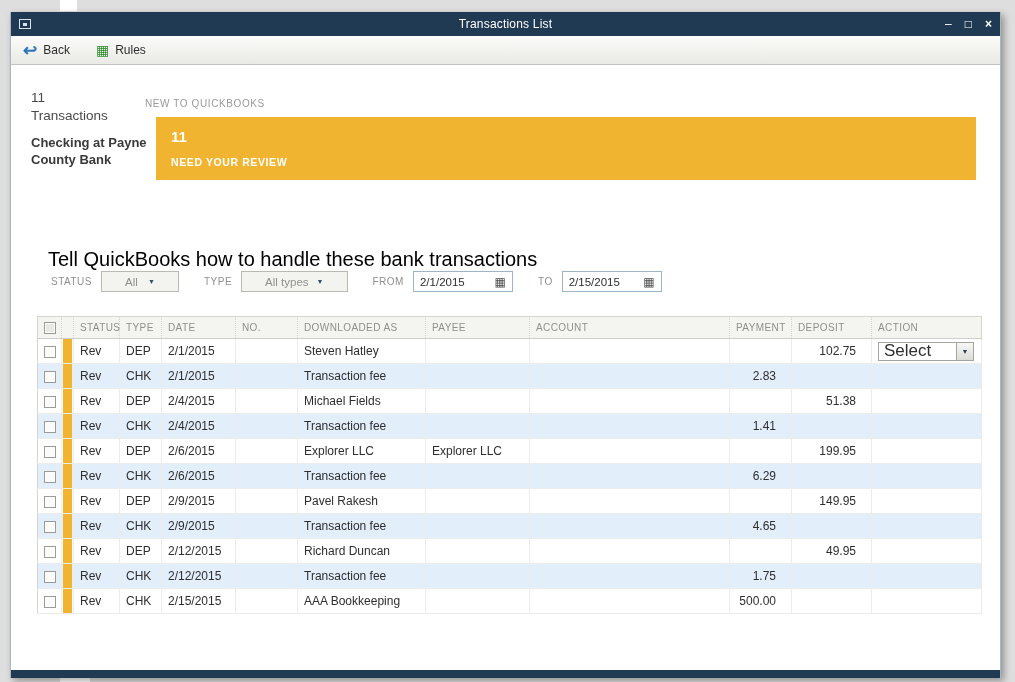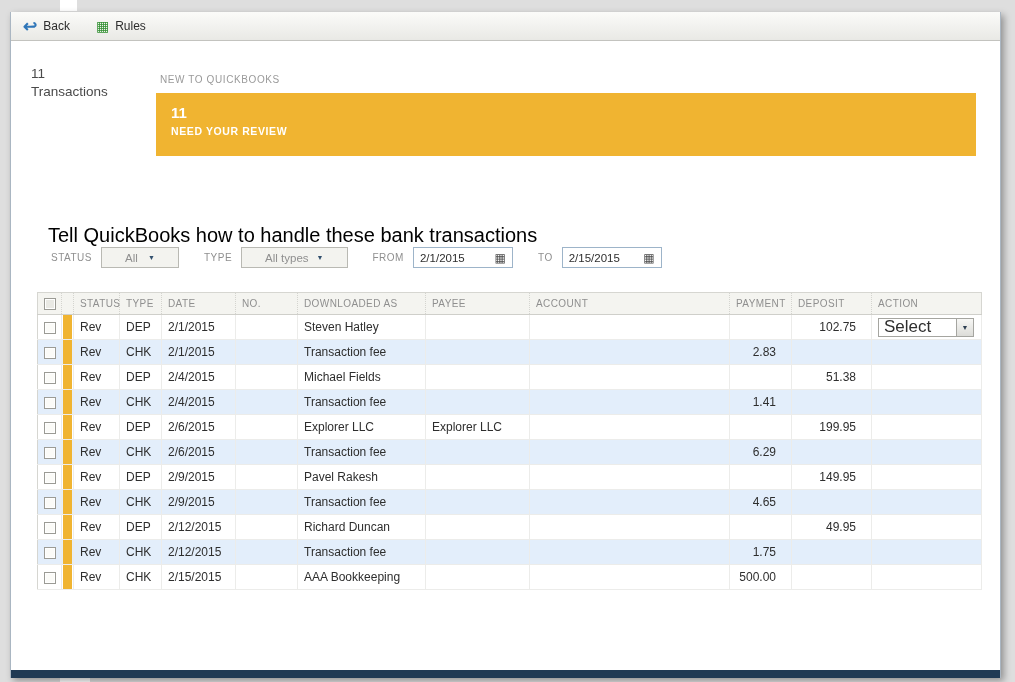--- a/index.html
+++ b/index.html
@@ -43,27 +43,27 @@
   .back-icon { color:#2f76b8; font-size:17px; font-weight:bold; line-height:1; }
   .rules-icon { color:#2f8f2f; font-size:14px; line-height:1; }
 
   
   .content { flex:1 1 auto; position:relative; background:#ffffff; }
 
   .summary { position:absolute; left:20px; top:24px; width:118px; }
   .summary-count { font-size:13.5px; color:#4a4a4a; line-height:1.3; }
   .summary-account { margin-top:11px; font-size:13px; font-weight:bold; color:#3a3a3a; line-height:1.3; }
 
-  .new-label { position:absolute; left:149px; top:33px; font-size:10px; color:#9a9a9a; letter-spacing:.6px; }
+  .new-label { position:absolute; left:134px; top:33px; font-size:10px; color:#9a9a9a; letter-spacing:.6px; }
   .banner {
     position:absolute; left:145px; top:52px; width:820px; height:63px;
     background:#f0b431; color:#fff; padding:11px 15px;
   }
   .banner-count { font-size:15px; font-weight:bold; }
-  .banner-label { margin-top:4px; font-size:10.5px; font-weight:bold; letter-spacing:.6px; }
+  .banner-label { margin-top:11px; font-size:10.5px; font-weight:bold; letter-spacing:.6px; }
 
   .heading { position:absolute; left:37px; top:183px; font-size:20px; color:#000000; }
 
   
   .filters { position:absolute; left:40px; top:206px; display:flex; align-items:center; }
   .flt-label { font-size:10px; color:#8f8f8f; letter-spacing:.5px; margin-right:9px; }
   .flt-gap { margin-left:25px; }
   .dd {
     height:21px; min-width:76px; background:#f3f3ef; border:1px solid #b9b9b3;
     display:inline-flex; align-items:center; justify-content:space-between;
@@ -114,39 +114,51 @@
   .bottombar { flex:0 0 8px; background:#203a54; }
 </style>
 </head>
 <body>
 
 <div class="artifact artifact-top"></div>
 <div class="artifact artifact-bottom"></div>
 
 <div class="window">
 
+  <div class="titlebar">
+    <div class="tb-left">
+      <span class="win-icon"></span>
+    </div>
+    <div class="tb-title">Transactions List</div>
+    <div class="tb-controls">
+      <span>–</span>
+      <span>□</span>
+      <span class="ctl-close">×</span>
+    </div>
+  </div>
 
   <div class="toolbar">
     <div class="tool-btn">
       <span class="back-icon">↩</span>
       <span>Back</span>
     </div>
     <div class="tool-btn">
       <span class="rules-icon">▦</span>
       <span>Rules</span>
     </div>
   </div>
 
   <div class="content">
 
     <div class="summary">
       <div class="summary-count">
         <div>11</div>
         <div>Transactions</div>
       </div>
+      <div class="summary-account">Checking at Payne County Bank</div>
     </div>
 
     <div class="new-label">NEW TO QUICKBOOKS</div>
 
     <div class="banner">
       <div class="banner-count">11</div>
       <div class="banner-label">NEED YOUR REVIEW</div>
     </div>
 
     <div class="heading">Tell QuickBooks how to handle these bank transactions</div>

